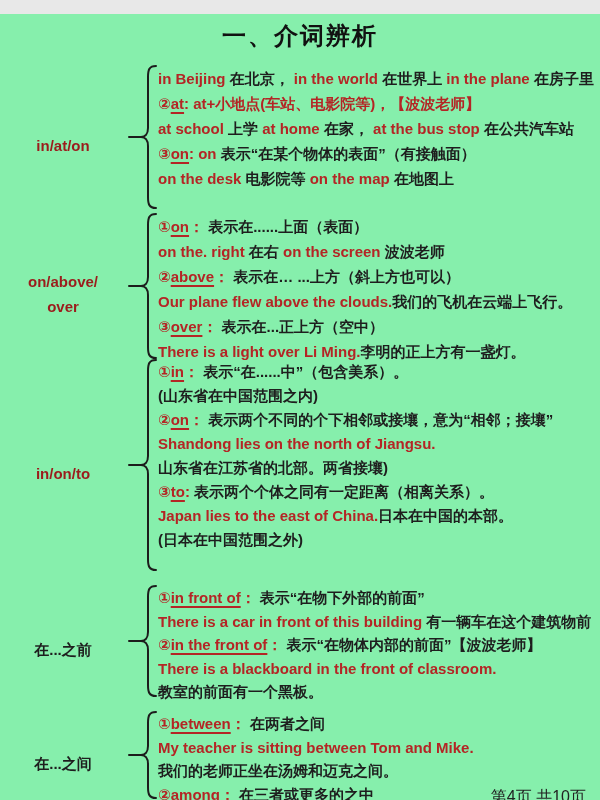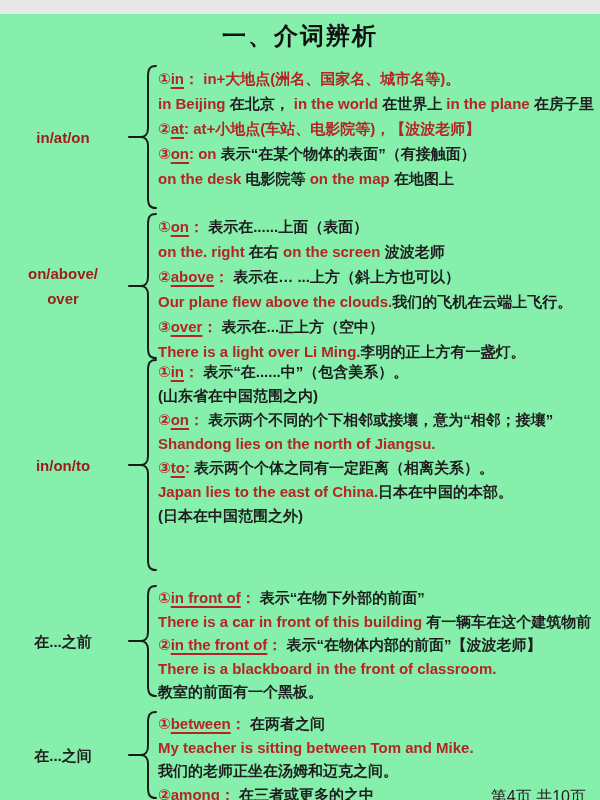--- a/index.html
+++ b/index.html
@@ -13,21 +13,21 @@
     overflow:hidden;margin:14px auto;
     font-family:"Liberation Sans","DejaVu Sans",sans-serif;
   }
   .title{
     position:absolute;top:6px;left:0;width:100%;
     text-align:center;font-size:24px;font-weight:700;color:#111;
     letter-spacing:2px;margin:0;
   }
   .section{position:absolute;left:0;width:600px;}
   .label{
-    position:absolute;left:4px;top:0;width:118px;height:100%;
+    position:absolute;left:4px;top:8px;width:118px;height:100%;
     display:flex;flex-direction:column;align-items:center;justify-content:center;
     font-size:20px;font-weight:700;line-height:1.55;
     white-space:nowrap;
   }
   .brace{position:absolute;left:126px;top:0;}
   .content{position:absolute;left:158px;top:2px;width:440px;}
   .tline{
     white-space:nowrap;font-size:15px;font-weight:700;
     line-height:var(--lh,25px);
   }
@@ -46,23 +46,23 @@
   <h1 class="title">一、介词辨析</h1>
 
   <div class="section" style="top:50px;height:146px;">
     <div class="label" style="color: rgb(155, 28, 28);">
         <div class="tline">in/at/on</div>
       </div>
     <svg class="brace" width="34" height="146" viewBox="0 0 34 146">
         <path d="M 30 2 C 23 2 22 6 22 13 L 22 64 C 22 70 19 73 15 73 L 3 73 M 15 73 C 19 73 22 76 22 82 L 22 133 C 22 140 23 144 30 144" fill="none" stroke="#1c1c1c" stroke-width="2" stroke-linecap="round"></path>
       </svg>
     <div class="content" style="--lh:25px">
-        <div class="tline"><span class="c-red">①</span><span class="c-red u">in</span><span class="c-red">：  in+大地点(洲名、国家名、城市名等)。</span></div>
         <div class="tline"><span class="c-red">in Beijing </span><span class="c-black">在北京，   </span><span class="c-red">in the world </span><span class="c-black">在世界上  </span><span class="c-red">in the plane </span><span class="c-black">在房子里</span></div>
         <div class="tline"><span class="c-red">②</span><span class="c-red u">at</span><span class="c-red">: at+小地点(车站、电影院等)，【波波老师】</span></div>
+        <div class="tline"><span class="c-red">at school </span><span class="c-black">上学  </span><span class="c-red">at home </span><span class="c-black">在家，  </span><span class="c-red">at the bus stop </span><span class="c-black">在公共汽车站</span></div>
         <div class="tline"><span class="c-red">③</span><span class="c-red u">on</span><span class="c-red">: on </span><span class="c-black">表示“在某个物体的表面”（有接触面）</span></div>
         <div class="tline"><span class="c-red">on the desk </span><span class="c-black">电影院等  </span><span class="c-red">on the map </span><span class="c-black">在地图上</span></div>
       </div>
   </div>
 
   <div class="section" style="top:198px;height:148px;">
     <div class="label" style="color: rgb(155, 28, 28);">
         <div class="tline">on/above/</div>
         <div class="tline">over</div>
       </div>
@@ -84,20 +84,21 @@
         <div class="tline">in/on/to</div>
       </div>
     <svg class="brace" width="34" height="214" viewBox="0 0 34 214">
         <path d="M 30 2 C 23 2 22 6 22 13 L 22 98 C 22 104 19 107 15 107 L 3 107 M 15 107 C 19 107 22 110 22 116 L 22 201 C 22 208 23 212 30 212" fill="none" stroke="#1c1c1c" stroke-width="2" stroke-linecap="round"></path>
       </svg>
     <div class="content" style="--lh:24px">
         <div class="tline"><span class="c-red">①</span><span class="c-red u">in</span><span class="c-red">：  </span><span class="c-black">表示“在......中”（包含美系）。</span></div>
         <div class="tline"><span class="c-black">(山东省在中国范围之内)</span></div>
         <div class="tline"><span class="c-red">②</span><span class="c-red u">on</span><span class="c-red">：  </span><span class="c-black">表示两个不同的个下相邻或接壤，意为“相邻；接壤”</span></div>
         <div class="tline"><span class="c-red">Shandong lies on the north of Jiangsu.</span></div>
+        <div class="tline"><span class="c-black">山东省在江苏省的北部。两省接壤)</span></div>
         <div class="tline"><span class="c-red">③</span><span class="c-red u">to</span><span class="c-red">: </span><span class="c-black">表示两个个体之同有一定距离（相离关系）。</span></div>
         <div class="tline"><span class="c-red">Japan lies to the east of China.</span><span class="c-black">日本在中国的本部。</span></div>
         <div class="tline"><span class="c-black">(日本在中国范围之外)</span></div>
       </div>
   </div>
 
   <div class="section" style="top:570px;height:114px;">
     <div class="label" style="color: rgb(30, 30, 30);">
         <div class="tline">在...之前</div>
       </div>

